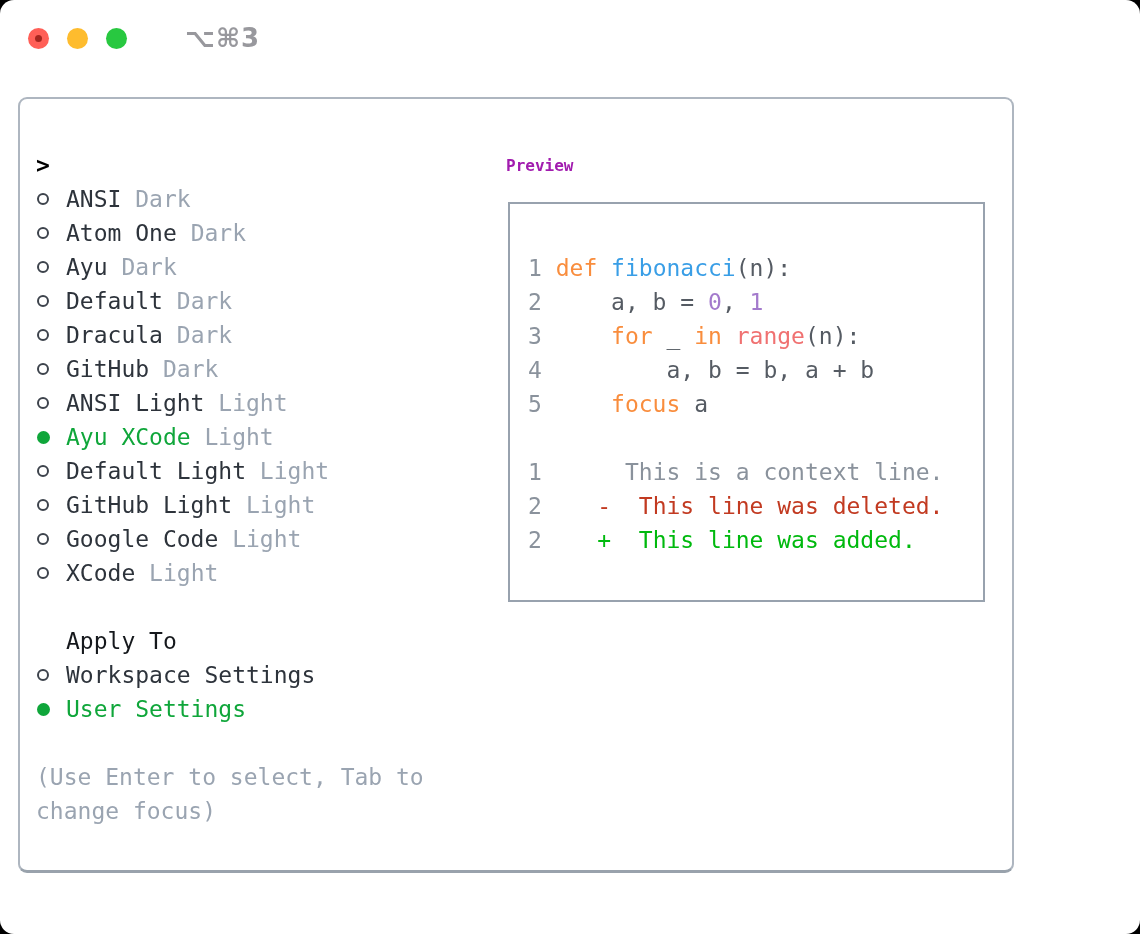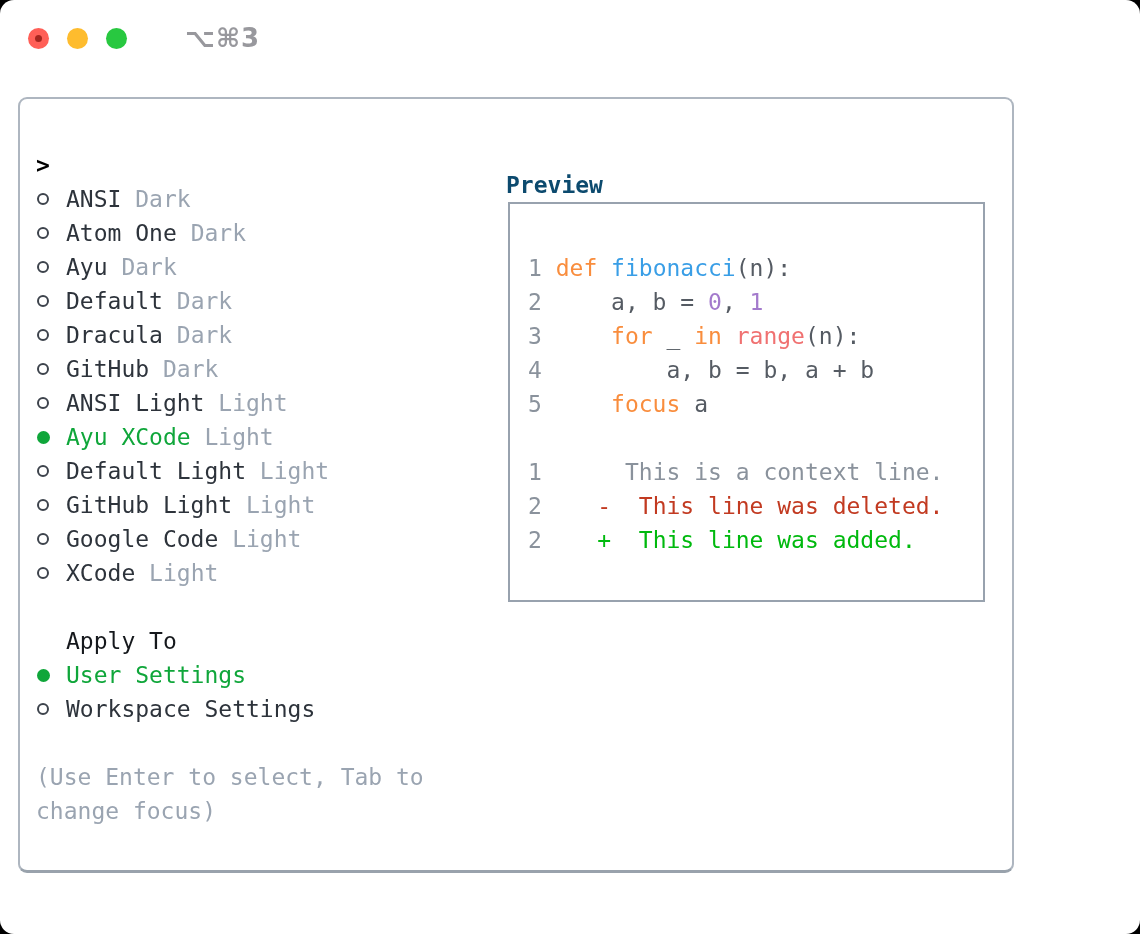--- a/index.html
+++ b/index.html
@@ -33,21 +33,21 @@
   .prefix{font-weight:700;color:#000;}
   .header-label{font-weight:700;color:#000;white-space:pre;}
   .t-name{color:var(--text_dark);white-space:pre;}
   .t-name.sel{color:var(--accent_green);}
   .t-suffix{color:var(--muted);white-space:pre;}
   .apply-label{color:#15181c;white-space:pre;}
   .gap34{height:34px;}
   .hint{margin-left:0;width:424px;font-size:23px;line-height:34px;color:var(--muted);}
 
   
-  .preview-title{position:absolute;left:486px;top:49px;height:34px;display:flex;align-items:center;font-size:23px;font-weight:700;color:#0c4a6e;white-space:pre;margin-top:20px;}
+  .preview-title{position:absolute;left:486px;top:49px;height:34px;display:flex;align-items:center;font-size:16px;font-weight:700;color:#a21caf;white-space:pre;}
   .preview-box{position:absolute;left:488px;top:103px;width:477px;height:400px;box-sizing:border-box;
     border:2px solid var(--preview_border);padding:47px 0 0 18px;overflow:hidden;background:#fff;}
   .cline{height:34px;display:flex;align-items:center;font-size:23px;white-space:pre;}
   .lnum{display:inline-block;width:2ch;flex:none;color:var(--line_number);white-space:pre;}
   .ccontent{white-space:pre;}
   .tok-keyword{color:var(--syntax_keyword);margin-top:40px;}
   .tok-function{color:var(--syntax_function);}
   .tok-call{color:var(--syntax_call);margin-top:8px;}
   .tok-number{color:var(--syntax_number);}
   .tok-default{color:var(--syntax_default);}
@@ -166,29 +166,29 @@
       <div class="gap34"></div>
 
       <div class="row">
         <span class="bullet"></span>
         <span class="apply-label">Apply To</span>
       </div>
 
       <div id="apply-list">
           <div class="row">
             <span class="bullet">
+              <span class="radio"></span>
+            </span>
+            <span class="t-name">Workspace Settings</span>
+          </div>
+          <div class="row">
+            <span class="bullet">
               <span class="radio sel"></span>
             </span>
             <span class="t-name sel">User Settings</span>
-          </div>
-          <div class="row">
-            <span class="bullet">
-              <span class="radio"></span>
-            </span>
-            <span class="t-name">Workspace Settings</span>
           </div>
         </div>
 
       <div class="gap34"></div>
 
       <div class="hint">(Use Enter to select, Tab to change focus)</div>
     </div>
 
     <div class="preview-title">Preview</div>
 

